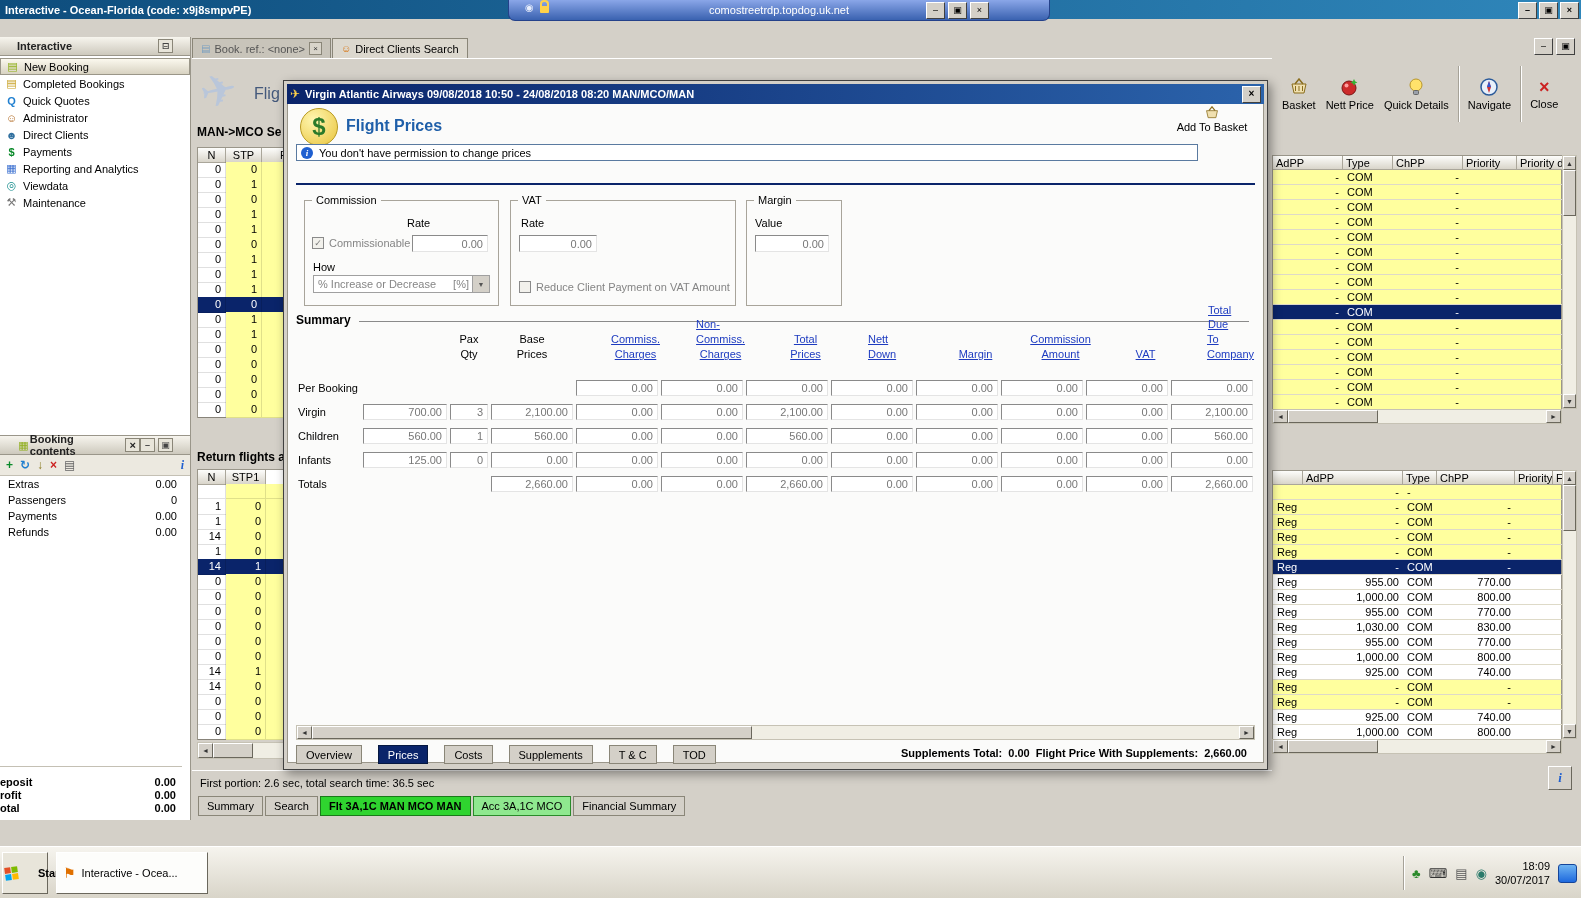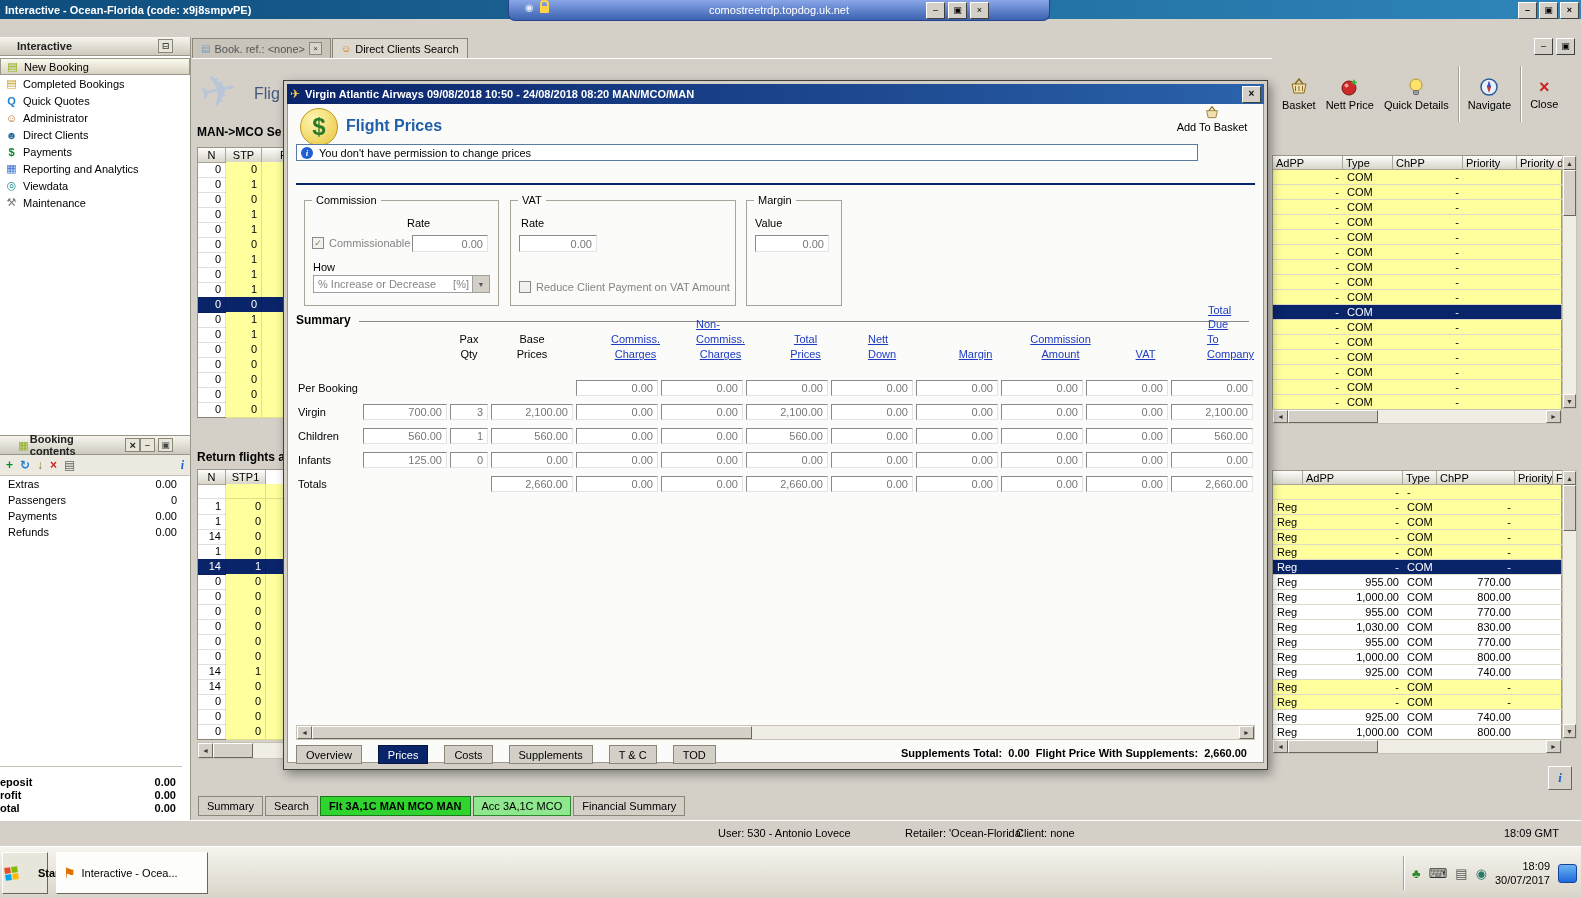--- a/index.html
+++ b/index.html
@@ -575,20 +575,23 @@
           </div>
         </div>
     </div>
 
     <div class="stub-hscroll">
       <span class="sb-btn">◄</span>
       <span class="hs-thumb" style="width:40px"></span>
     </div>
   </div>
 
+  <div class="statusline">
+    <span>First portion: 2.6 sec, total search time: 36.5 sec</span>
+  </div>
   <div class="bottomtabs">
 
   <div class="btab">
         <span>Summary</span>
       </div>
       <div class="btab">
         <span>Search</span>
       </div>
       <div class="btab green">
         <span>Flt 3A,1C MAN MCO MAN</span>
@@ -965,26 +968,20 @@
     <span class="vs-btn vs-dn">▼</span>
   </div>
   <div class="hscroll hs2">
     <span class="sb-btn">◄</span>
     <span class="hs-thumb"></span>
     <span class="hs-fill"></span>
     <span class="sb-btn">►</span>
   </div>
   <div class="info-btn">i</div>
 
-  <div class="statusbar">
-    <span class="sb-user">User: 530 - Antonio Lovece</span>
-    <span class="sb-retailer">Retailer: 'Ocean-Florida'</span>
-    <span class="sb-client">Client: none</span>
-    <span class="sb-time">18:09 GMT</span>
-  </div>
 
   <div class="taskbar">
     <div class="start-btn">
       <span class="winflag">
           <i></i>
           <i></i>
           <i></i>
           <i></i>
         </span>
       <span>Start</span>

